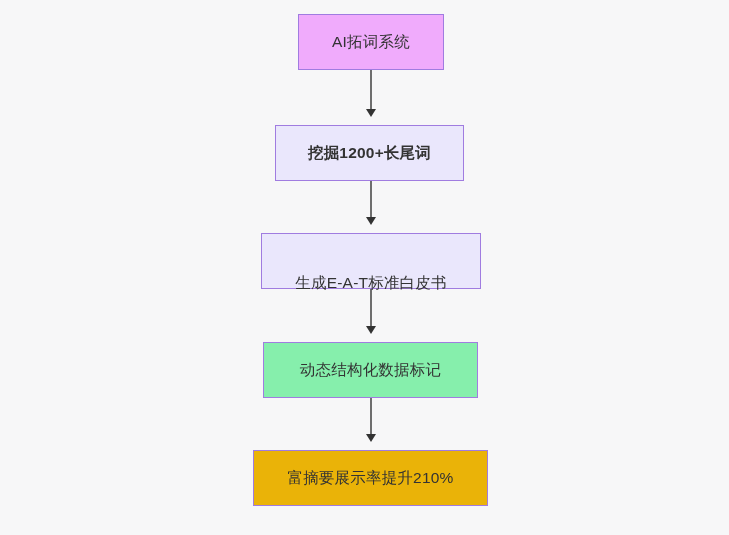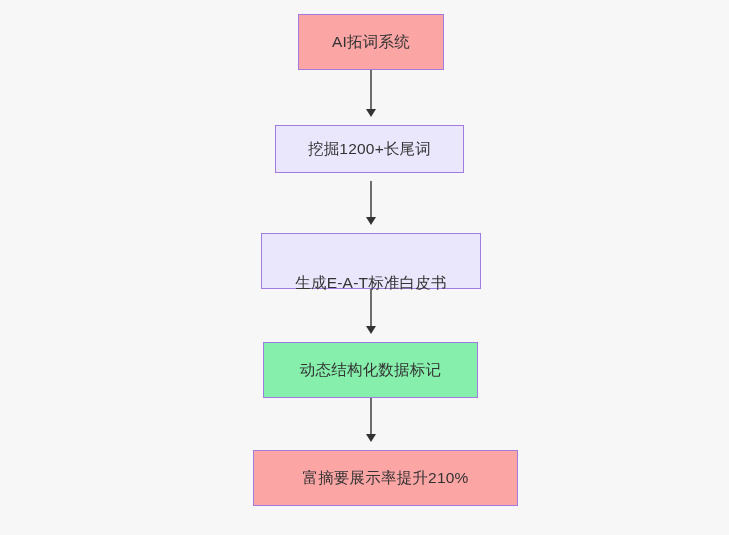--- a/index.html
+++ b/index.html
@@ -73,33 +73,33 @@
   </div>
   <div class="edge" style="left: 370px; top: 289px; width: 2px; height: 45px;">
     <div class="edge-line" style="height: 38px; background: rgb(110, 110, 110);"></div>
     <div class="edge-arrow" style="top: 37px; border-top-color: rgb(51, 51, 51);"></div>
   </div>
   <div class="edge" style="left: 370px; top: 398px; width: 2px; height: 44px;">
     <div class="edge-line" style="height: 37px; background: rgb(110, 110, 110);"></div>
     <div class="edge-arrow" style="top: 36px; border-top-color: rgb(51, 51, 51);"></div>
   </div>
 
-  <div class="node" style="left: 298px; top: 14px; width: 146px; height: 56px; background: #fca5a5; border-color: rgb(160, 124, 224); align-items: center;">
+  <div class="node" style="left: 298px; top: 14px; width: 146px; height: 56px; background: #f0abfc; border-color: rgb(160, 124, 224); align-items: center;">
     <span class="node-label" style="color: rgb(51, 51, 51);">AI拓词系统</span>
   </div>
 
-  <div class="node" style="left: 275px; top: 125px; width: 189px; height: 48px; background: rgb(234, 231, 252); border-color: rgb(160, 124, 224);">
+  <div class="node" style="left: 275px; top: 125px; width: 189px; height: 56px; background: rgb(234, 231, 252); border-color: rgb(160, 124, 224); font-weight: bold;">
     <span class="node-label" style="color: rgb(51, 51, 51);">挖掘1200+长尾词</span>
   </div>
 
   <div class="node" style="left: 261px; top: 233px; width: 220px; height: 56px; background: rgb(234, 231, 252); border-color: rgb(160, 124, 224);">
     <span class="node-label" style="color: rgb(51, 51, 51); margin-top: 45px;">生成E-A-T标准白皮书</span>
   </div>
 
   <div class="node" style="left: 263px; top: 342px; width: 215px; height: 56px; background: #86efac; border-color: rgb(160, 124, 224);">
     <span class="node-label" style="color: rgb(51, 51, 51);">动态结构化数据标记</span>
   </div>
 
-  <div class="node" style="left: 253px; top: 450px; width: 265px; height: 56px; background: #fca5a5; border-color: rgb(160, 124, 224);">
+  <div class="node" style="left: 253px; top: 450px; width: 235px; height: 56px; background: #eab308; border-color: rgb(160, 124, 224);">
     <span class="node-label" style="color: rgb(51, 51, 51);">富摘要展示率提升210%</span>
   </div>
 
 </div>
 
 </body></html>

